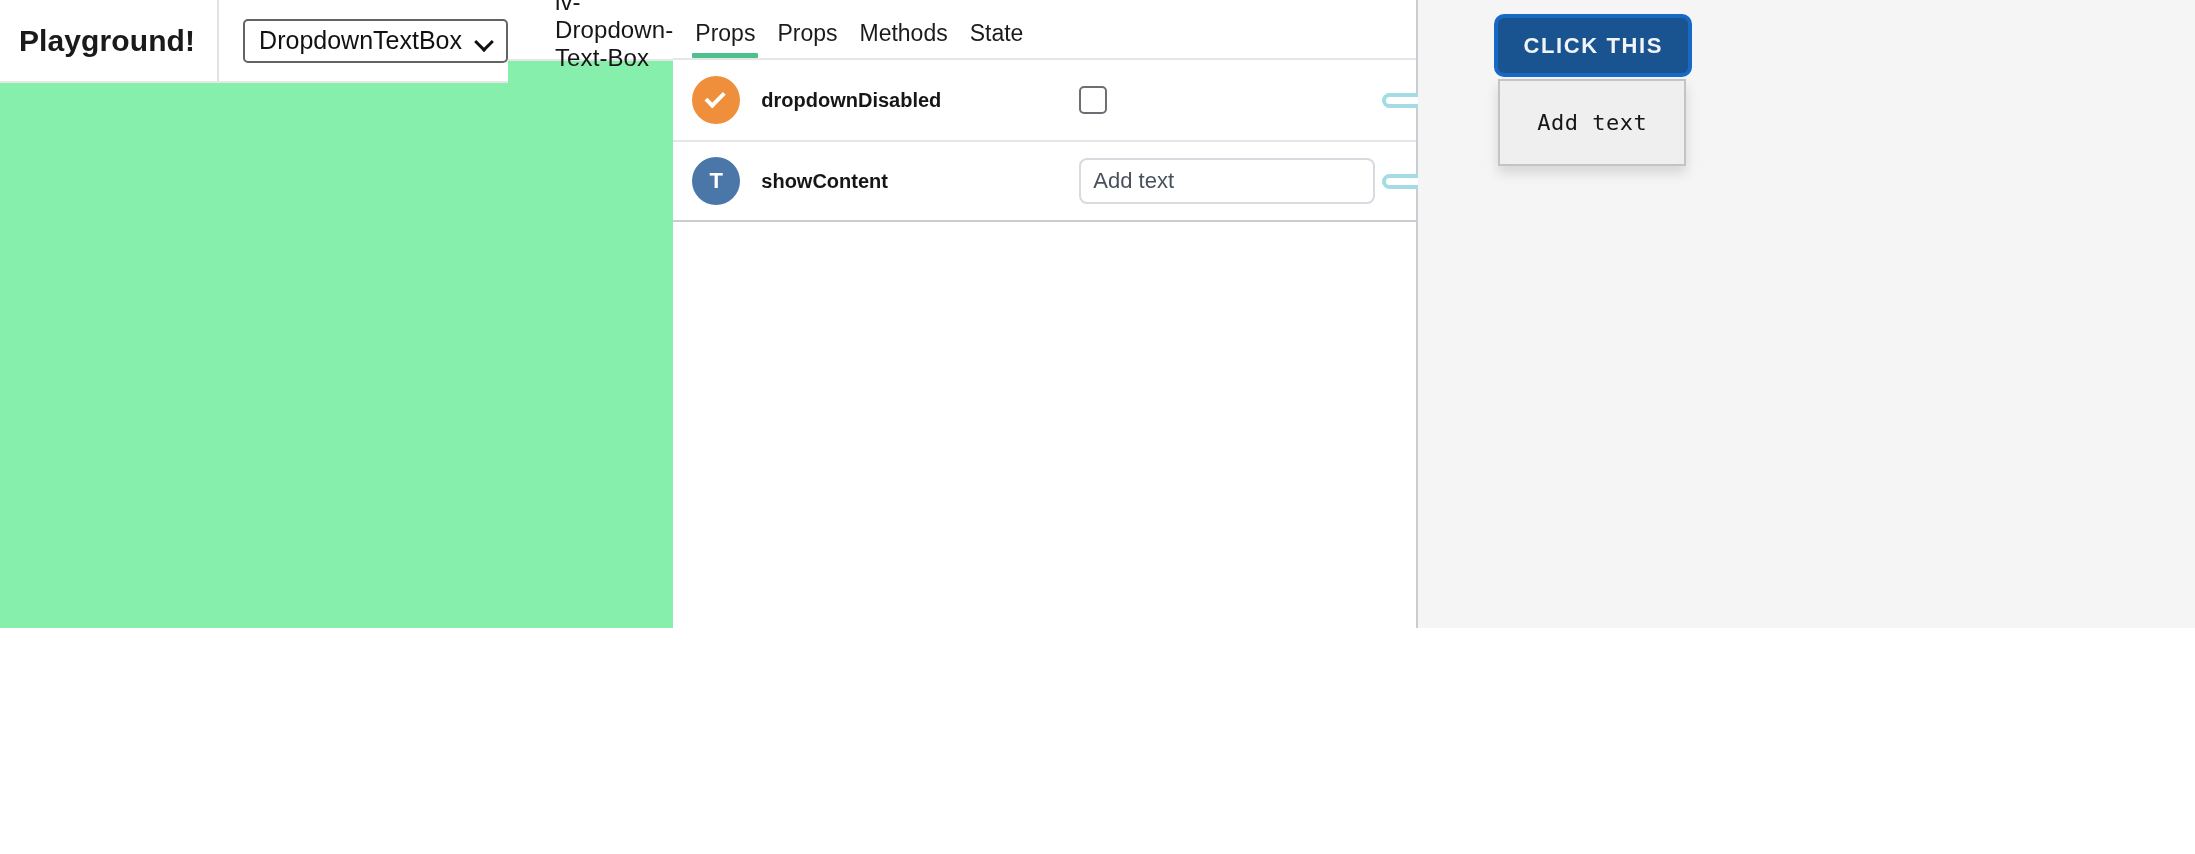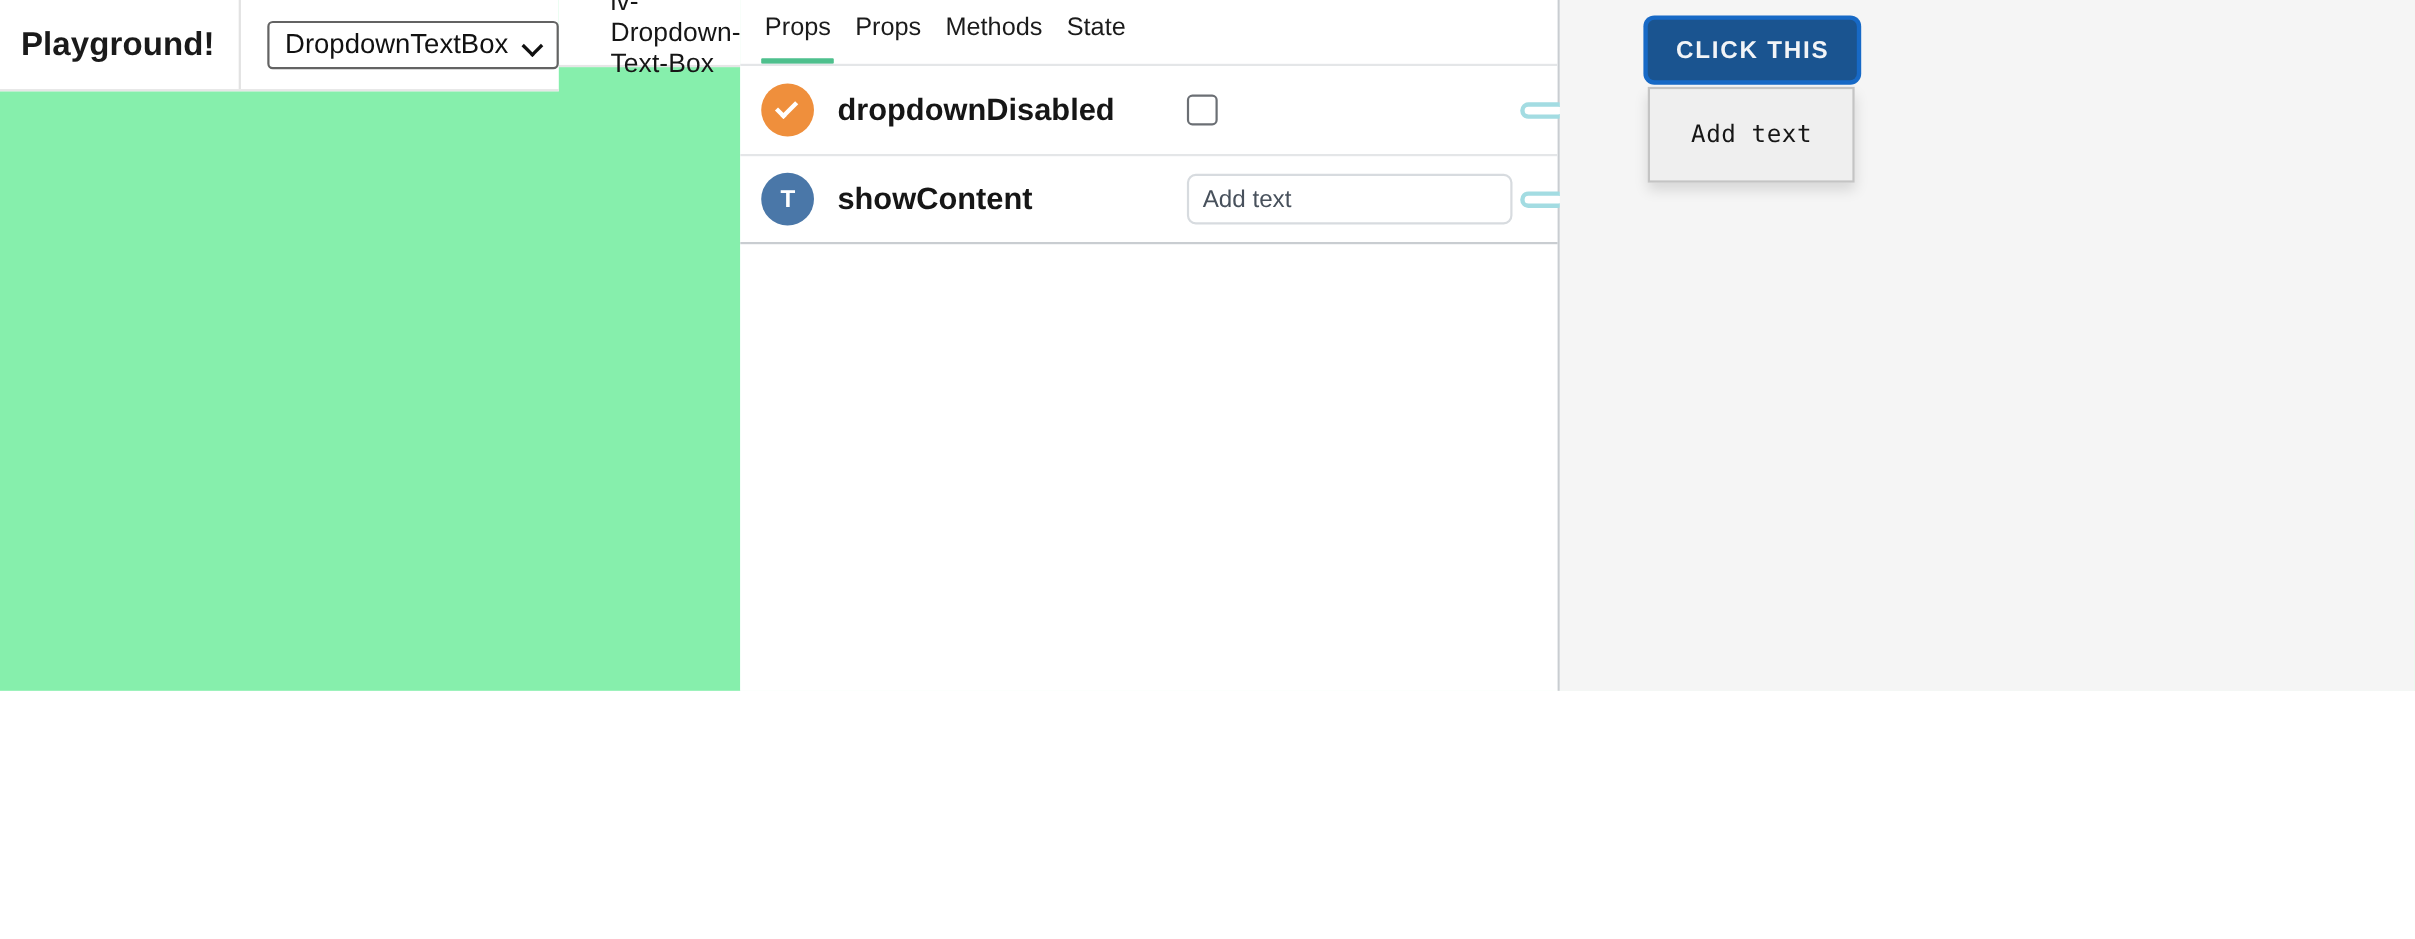--- a/index.html
+++ b/index.html
@@ -116,20 +116,21 @@
     background: #ffffff;
     border-right: 2px solid #c9cdd1;
     display: flex;
     flex-direction: column;
     min-height: 0;
     position: relative;
   }
 
   .tabs {
     display: flex;
+    align-items: flex-end;
     gap: 0;
     padding: 13px 0 0 19px;
     height: 58px;
     flex: 0 0 58px;
   }
   .tab {
     position: relative;
     font-size: 23px;
     color: #1b1b1b;
     padding: 0 11px 13px 11px;
@@ -182,21 +183,21 @@
     display: block;
     width: 19px;
     height: 11px;
     border-left: 4px solid #fff;
     border-bottom: 4px solid #fff;
     transform: rotate(-45deg) translate(1px, -3px);
   }
 
   .prop-name {
     margin-left: 21px;
-    font-size: 28px;
+    font-size: 20px;
     font-weight: 700;
     color: #161616;
     width: 318px;
     flex: 0 0 318px;
     white-space: nowrap;
   }
 
   .prop-control {
     display: flex;
     align-items: center;

